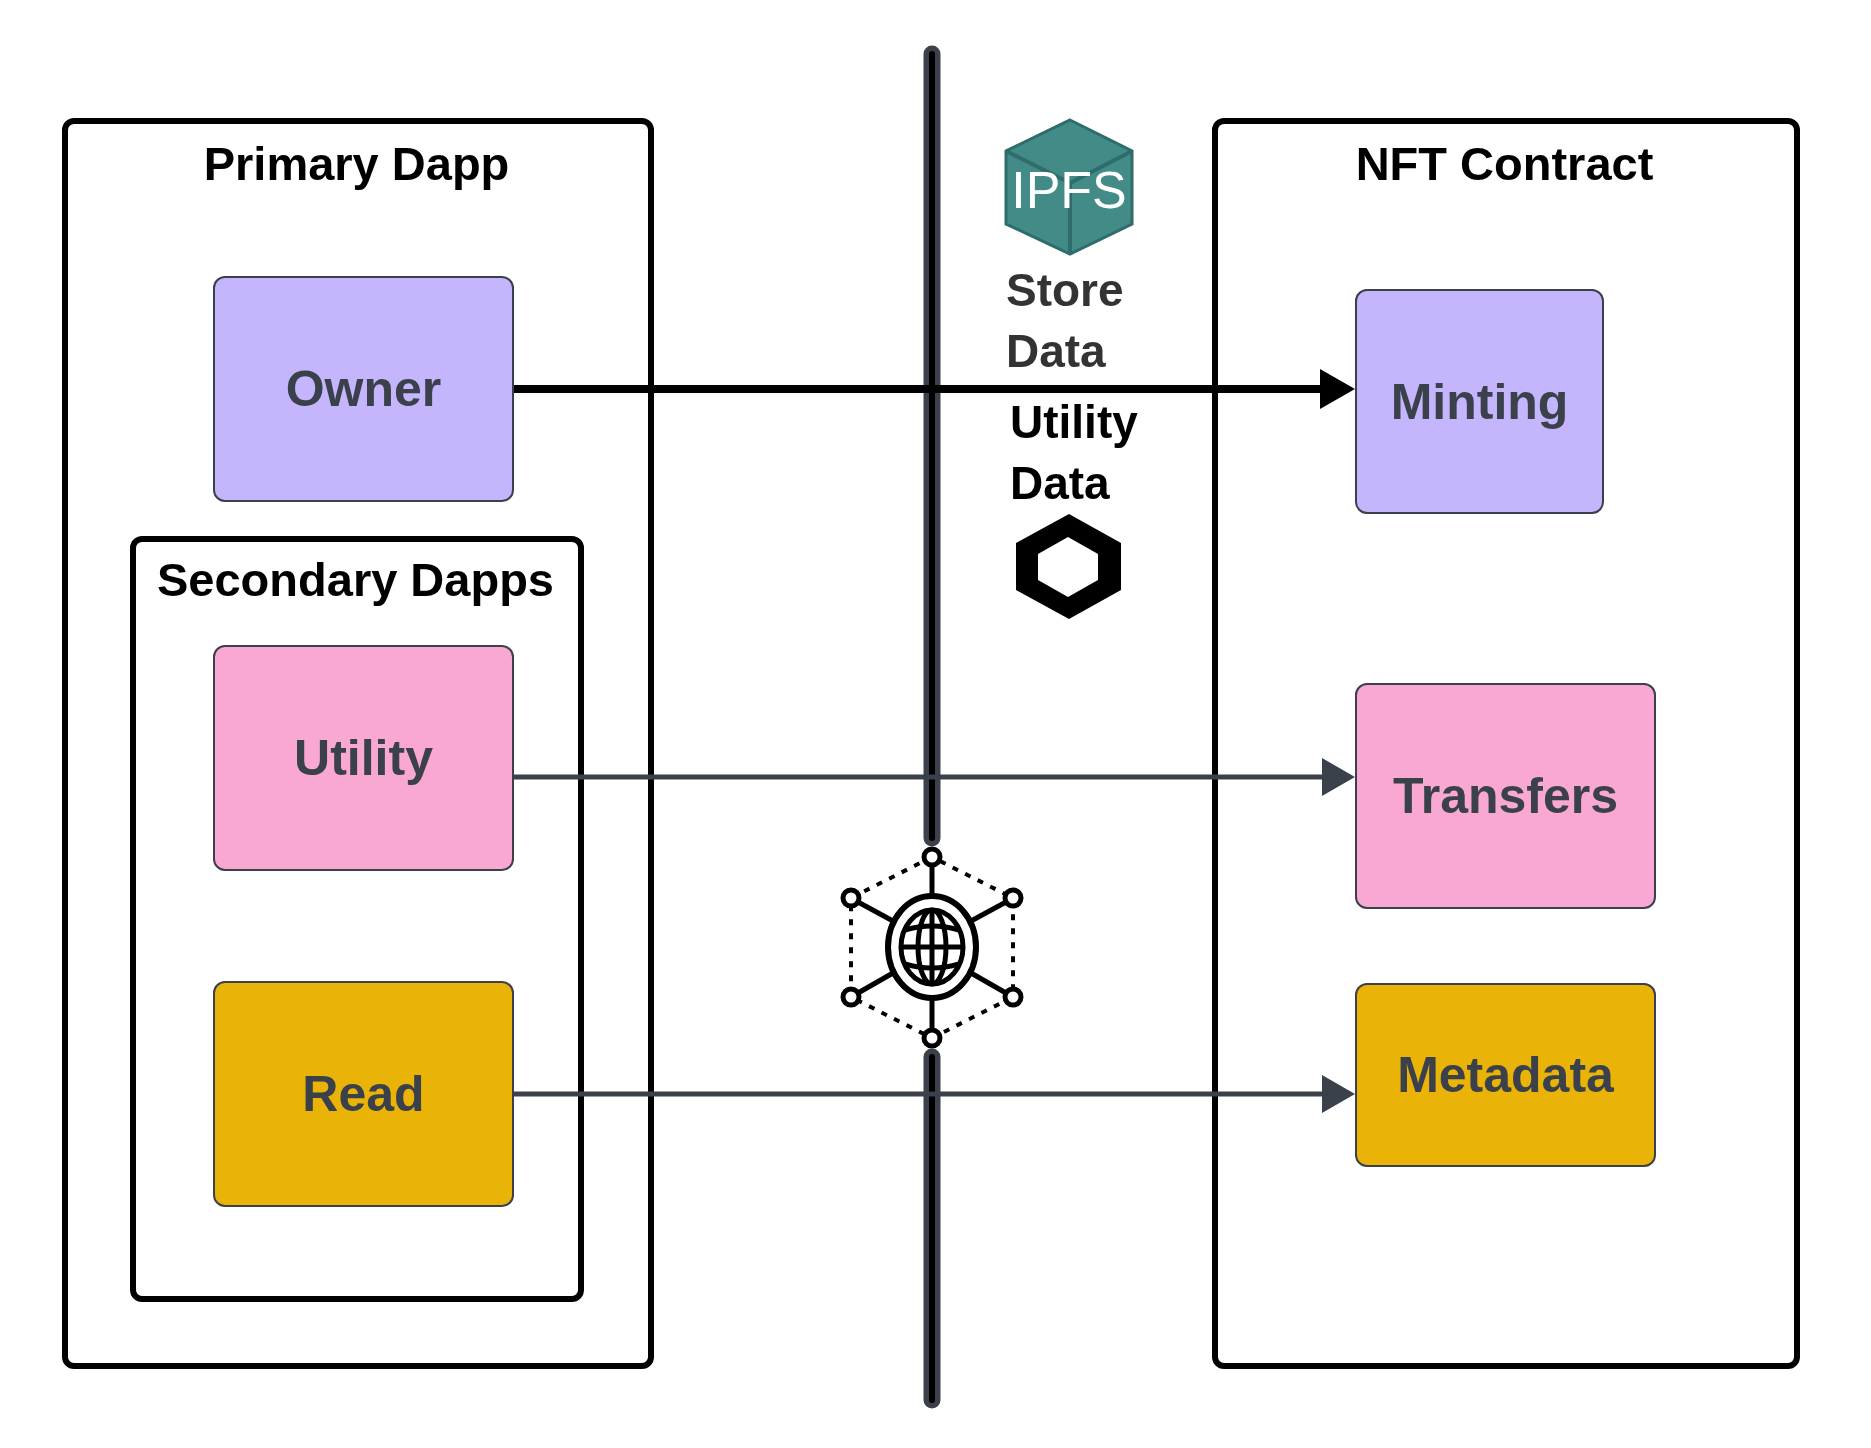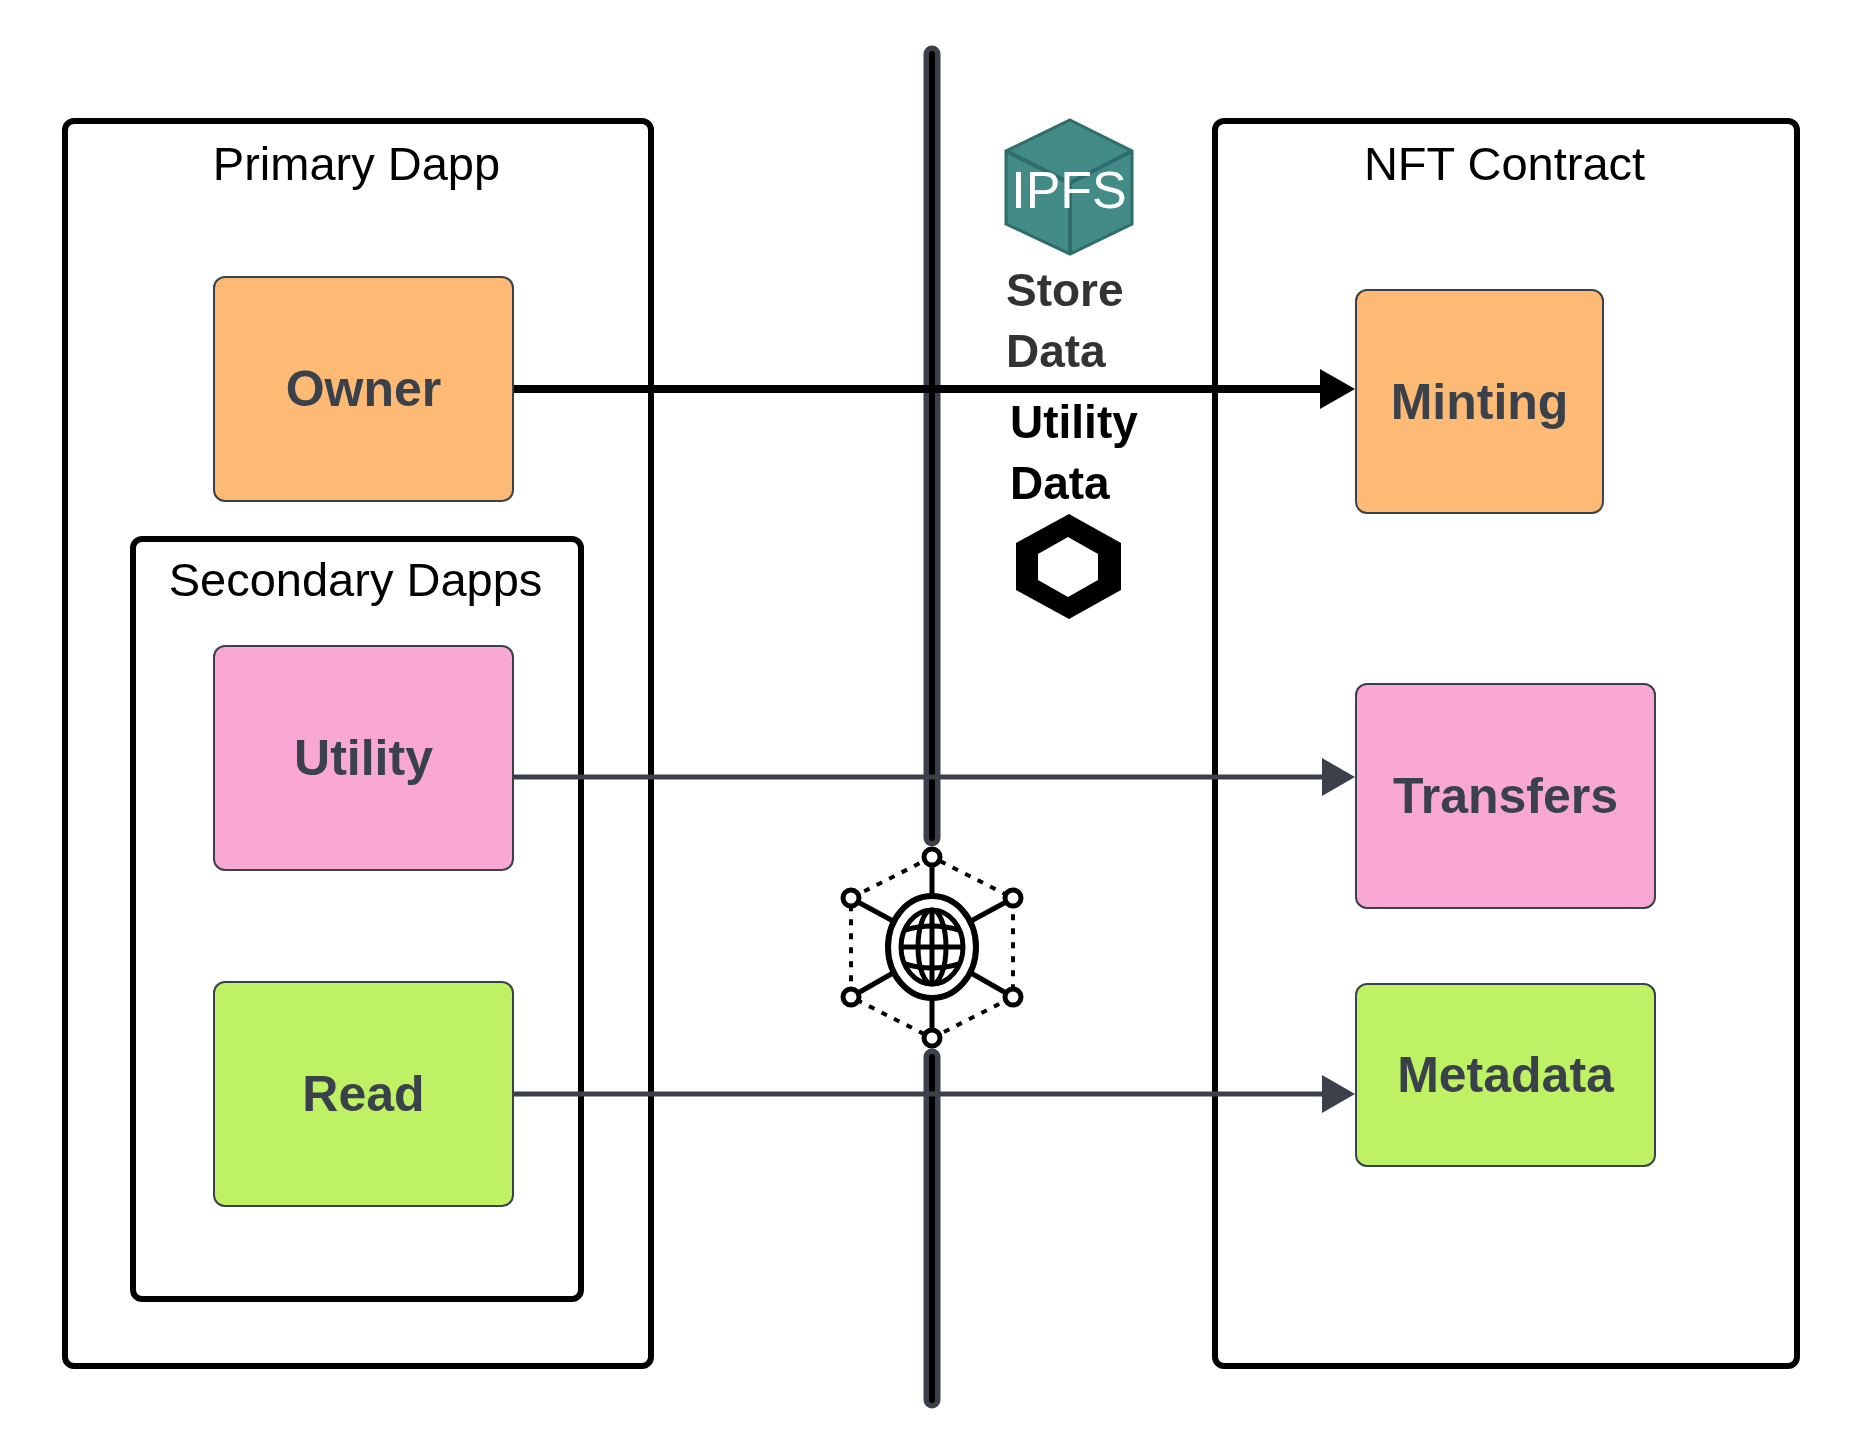--- a/index.html
+++ b/index.html
@@ -1,25 +1,25 @@
 <!DOCTYPE html>
 <html><head>
 <meta charset="utf-8">
 <style>
   html, body { margin: 0; padding: 0; background: #ffffff; }
   body { width: 1871px; height: 1448px; position: relative; overflow: hidden;
          font-family: "Liberation Sans", sans-serif; }
   .container { position: absolute; box-sizing: border-box; border: 6px solid #000; border-radius: 12px; background: transparent; }
-  .container-title { position: absolute; left: 0; right: 3px; text-align: center; font-size: 47px; color: #000; font-weight: 400; }
+  .container-title { position: absolute; left: 0; right: 3px; text-align: center; font-size: 47px; color: #000; font-weight: 700; }
   .node { position: absolute; box-sizing: border-box; border: 2px solid #3a414a; border-radius: 12px;
           display: flex; align-items: center; justify-content: center;
           font-weight: 700; font-size: 50px; color: #3a414a; }
-  .red { background: #fdba74; }
+  .red { background: #c4b5fd; }
   .yellow { background: #f9a8d4; }
-  .green { background: #bef264; text-align: center; }
+  .green { background: #eab308; text-align: center; }
   .label { position: absolute; font-weight: 700; font-size: 46px; line-height: 61px; }
   svg.overlay { position: absolute; left: 0; top: 0; }
 </style>
 </head>
 <body>
 
 <svg class="overlay" width="1871" height="1448">
   <line x1="932" y1="54" x2="932" y2="838" stroke="#3a414a" stroke-width="17" stroke-linecap="round"></line>
   <line x1="932" y1="54" x2="932" y2="838" stroke="#000" stroke-width="6" stroke-linecap="round"></line>
   <line x1="932" y1="1057" x2="932" y2="1400" stroke="#3a414a" stroke-width="17" stroke-linecap="round"></line>

